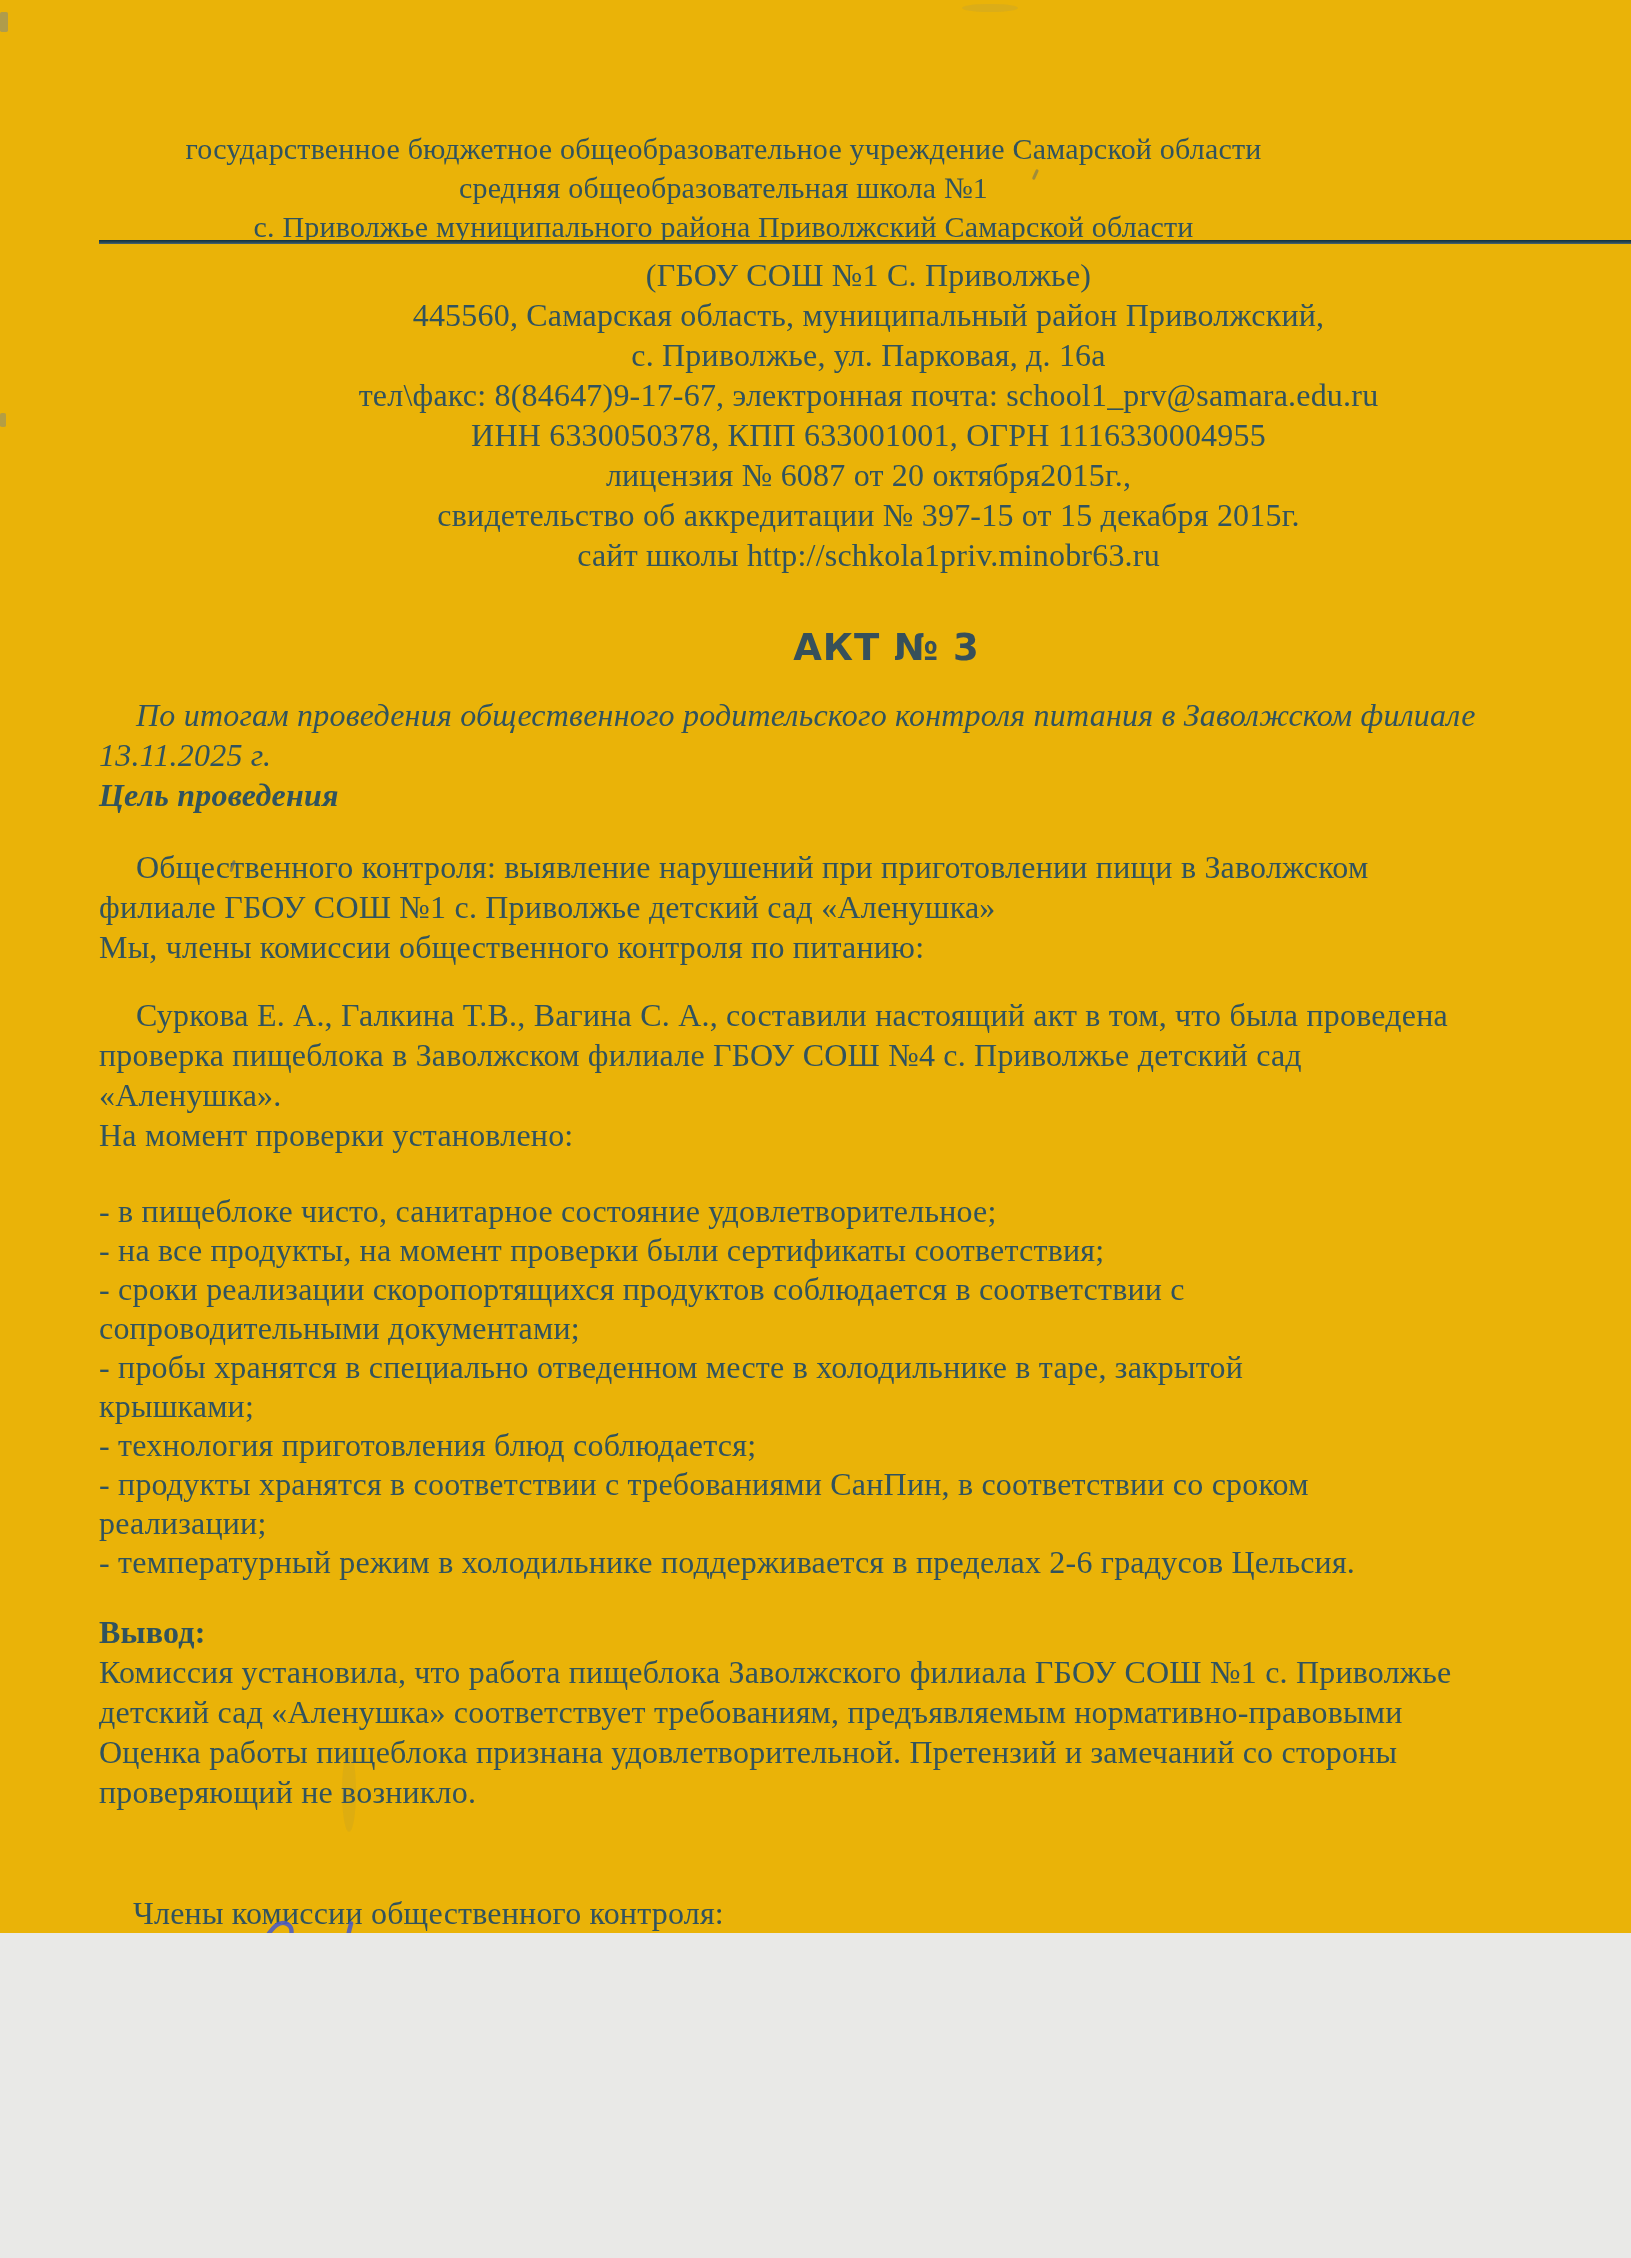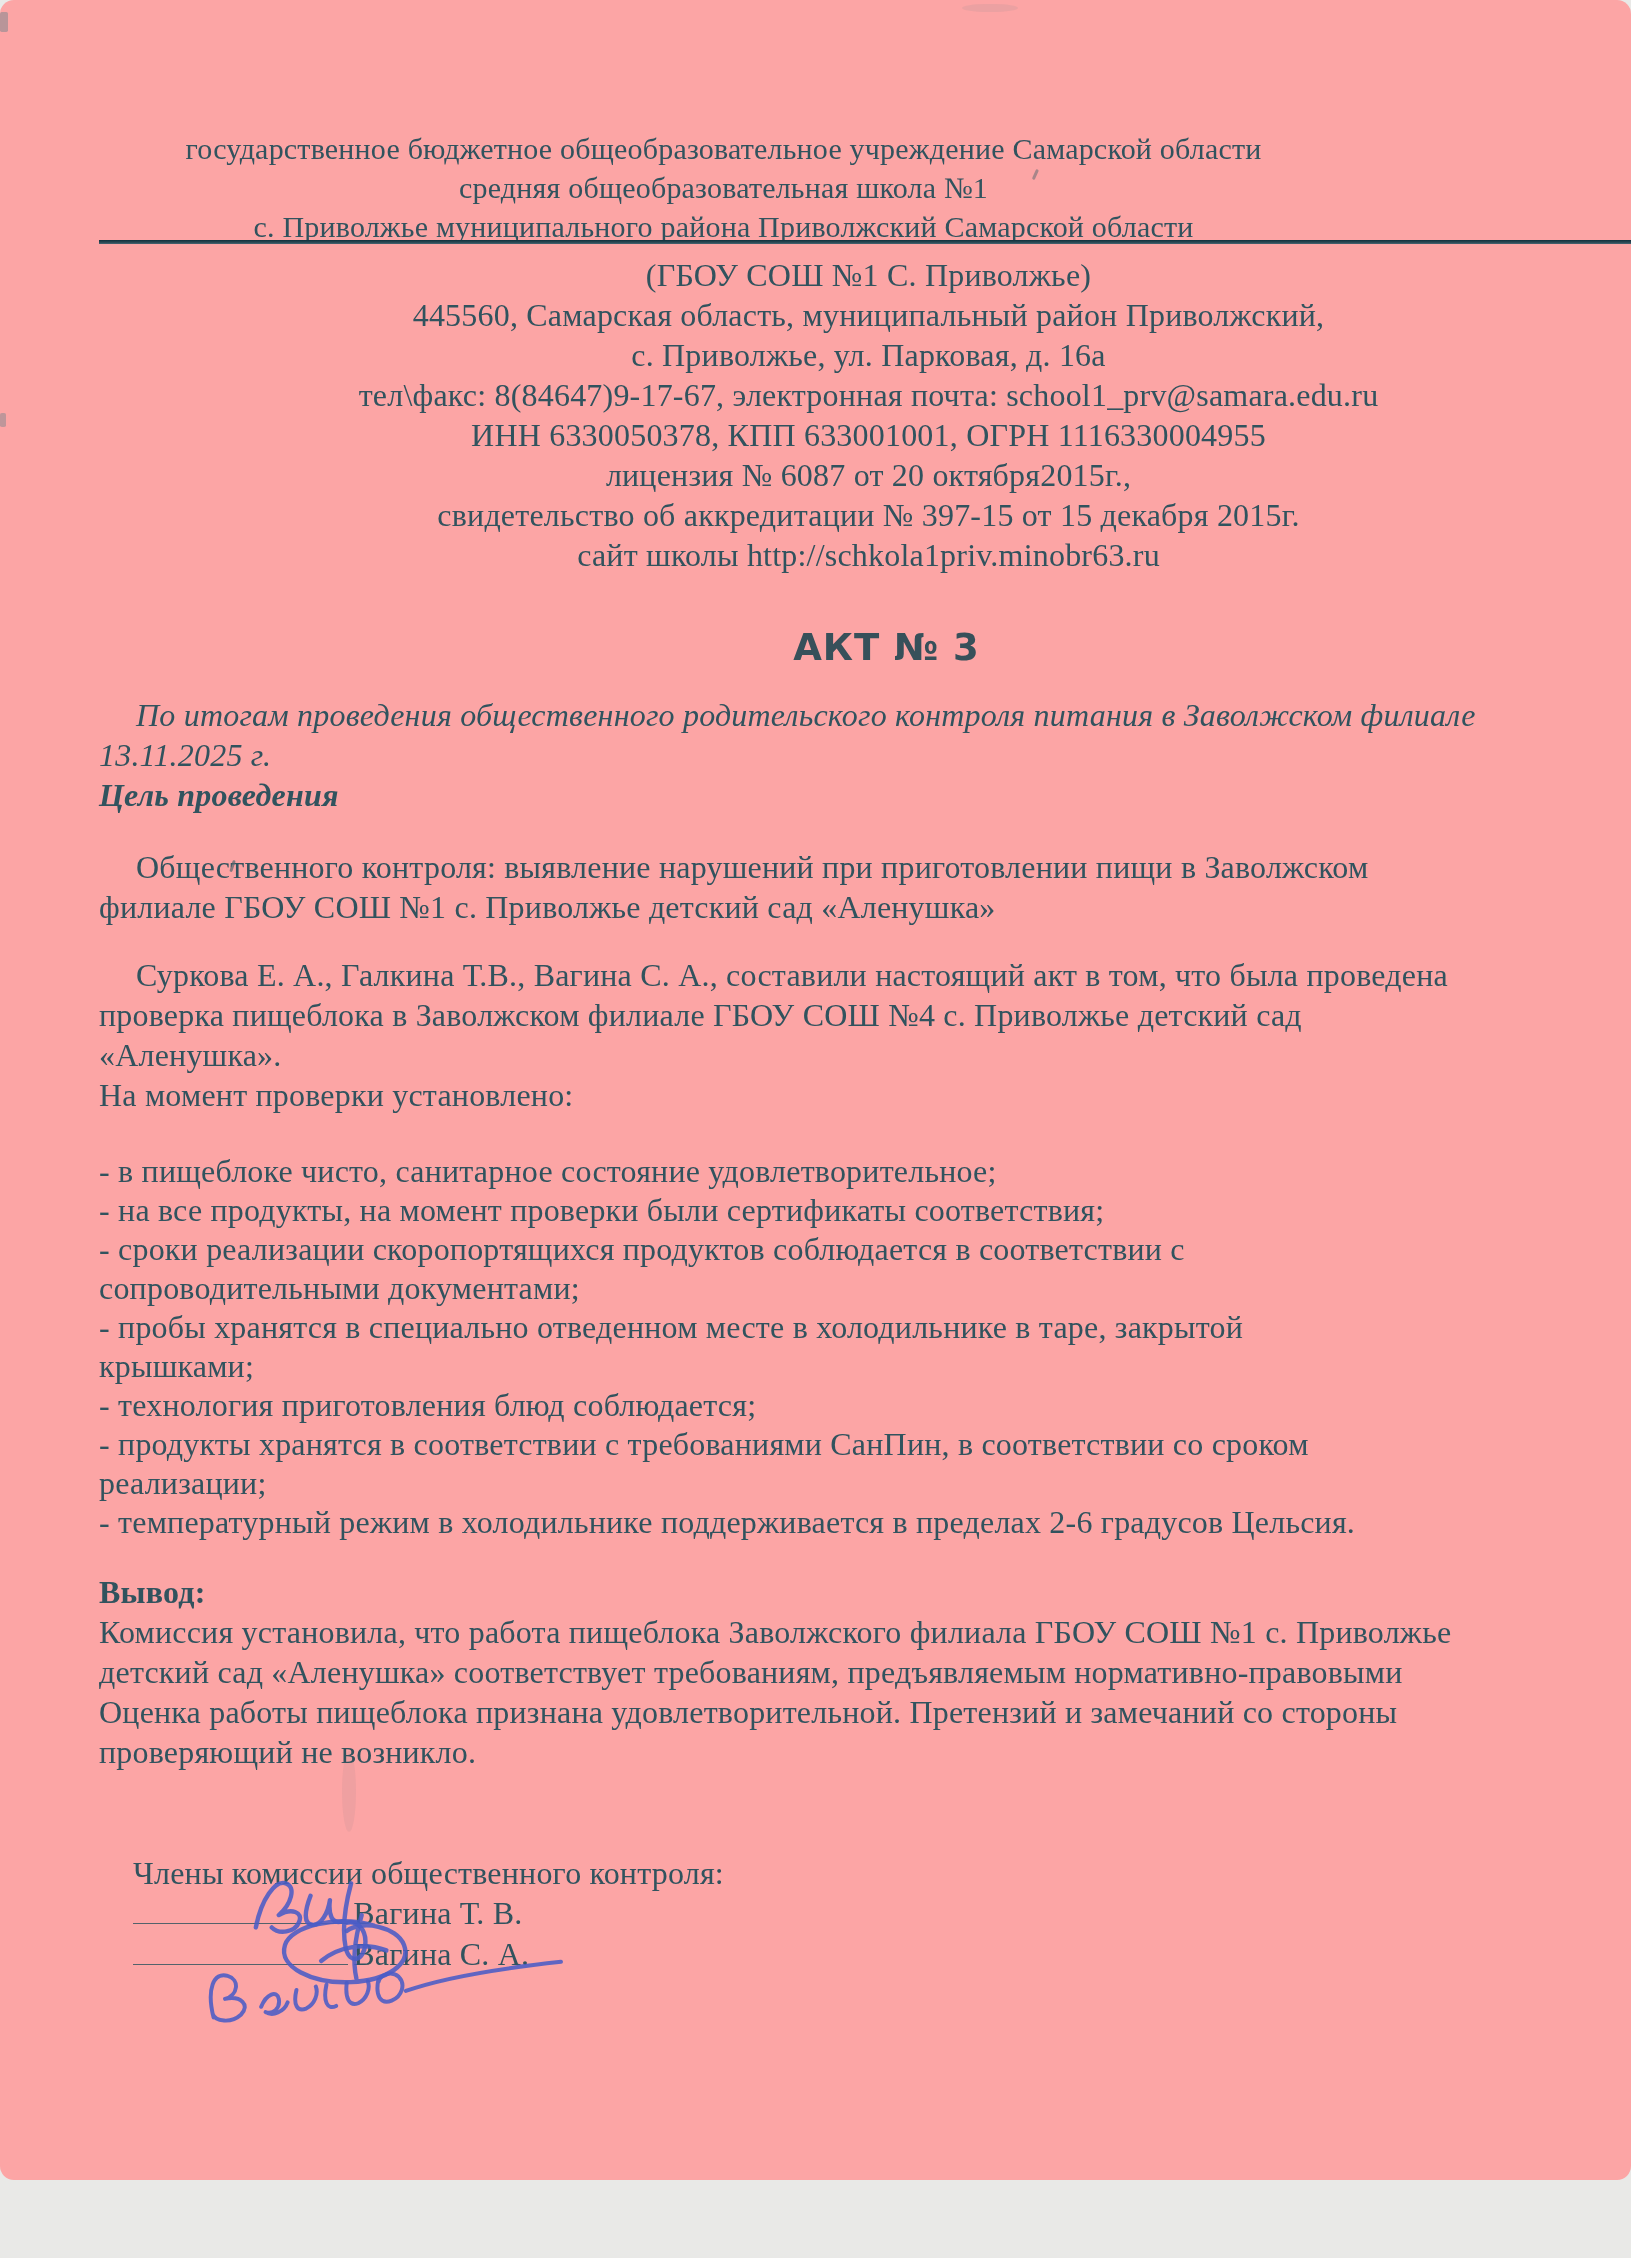--- a/index.html
+++ b/index.html
@@ -1,21 +1,20 @@
 <!DOCTYPE html>
 <html style="font-size:14px"><head>
 <meta charset="utf-8">
 <style>
   html,body{margin:0;padding:0;background:#e9e9e7;}
   .page{
-    position:relative; width:1631px; height:2180px; background:#fca5a5;
+    position:relative; width:1631px; height:1933px; background:#eab308;
     overflow:hidden; color:#31535e;
     font-family:"Liberation Serif", serif; font-size:32px;
     letter-spacing:0.2px;
-    border-radius:14px;
   }
   .ln{white-space:nowrap;}
   
   .header{padding-top:129px; text-align:center; font-size:30px; line-height:39px; transform:translateX(-92px);}
   .rule{position:absolute; left:99px; right:0; top:240px; height:4.4px;
         background:linear-gradient(#12303c,#2c4a56 60%,#4a6672);}
   .org{margin-top:8.8px; text-align:center; line-height:40px; transform:translateX(53px);}
   .doc-link{color:inherit; text-underline-offset:4.4px; cursor:pointer;}
   
   .title{margin-top:51px; text-align:center; transform:translateX(71px);
@@ -85,20 +84,21 @@
 
   <div class="body sec1">
     <div class="ln ind">По итогам проведения  общественного родительского контроля питания в Заволжском филиале</div>
     <div class="ln">13.11.2025 г.</div>
     <div class="ln b">Цель проведения</div>
   </div>
 
   <div class="body sec2">
     <div class="ln ind">Общественного контроля: выявление нарушений при приготовлении пищи в  Заволжском</div>
     <div class="ln">филиале ГБОУ СОШ №1 с. Приволжье детский сад «Аленушка»</div>
+    <div class="ln">Мы, члены комиссии общественного контроля по питанию:</div>
   </div>
 
   <div class="body sec3">
     <div class="ln ind">Суркова Е. А., Галкина Т.В., Вагина С. А., составили  настоящий акт в том, что была проведена</div>
     <div class="ln">проверка пищеблока в Заволжском филиале ГБОУ СОШ №4 с. Приволжье детский сад</div>
     <div class="ln">«Аленушка».</div>
     <div class="ln">На момент проверки установлено:</div>
   </div>
 
   <div class="body findings">

